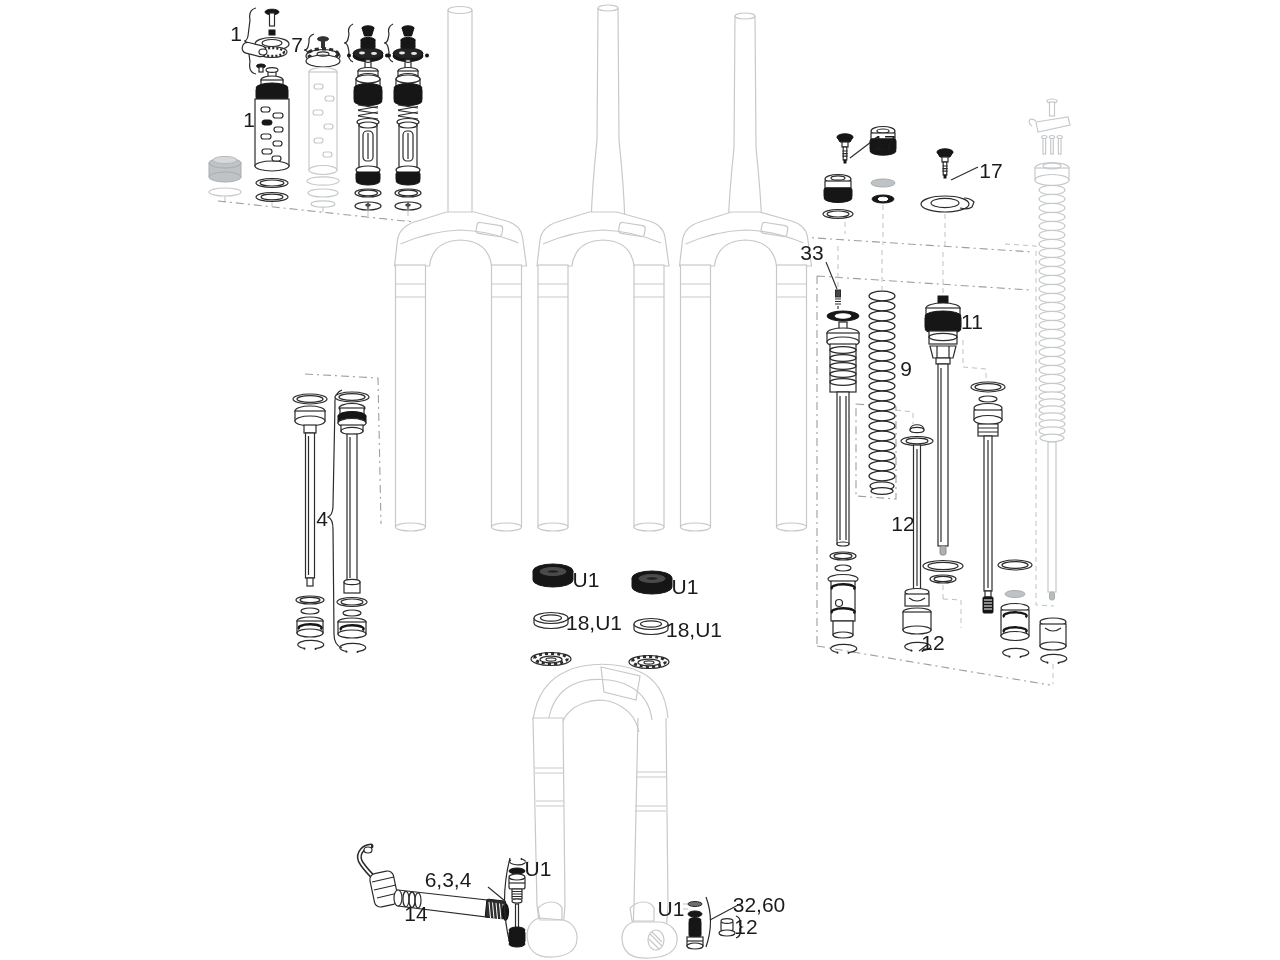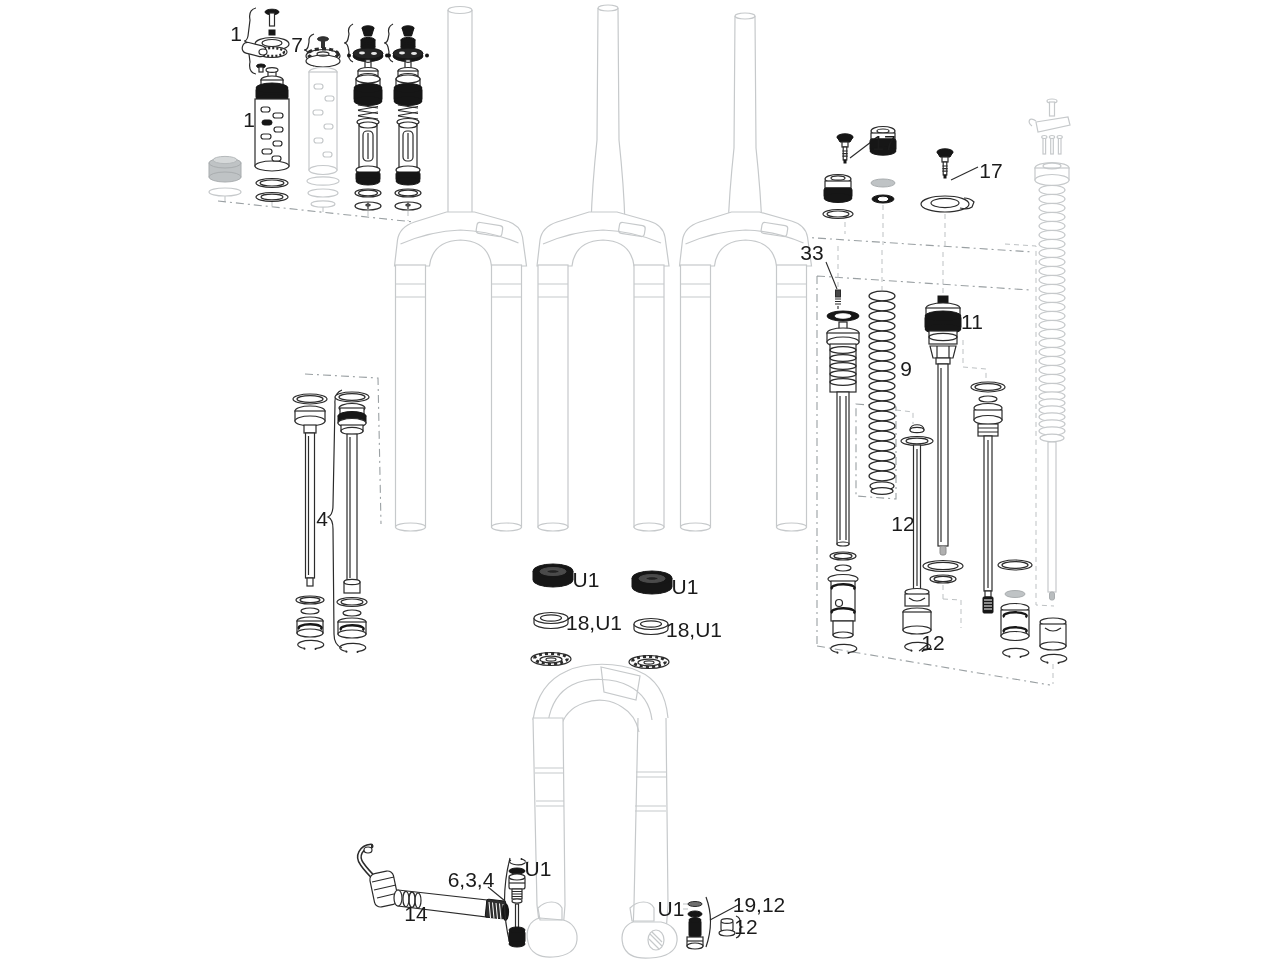--- a/index.html
+++ b/index.html
@@ -570,18 +570,18 @@
 <span class="lbl" style="left:972px;top:321px">11</span>
 <span class="lbl" style="left:906px;top:368px">9</span>
 <span class="lbl" style="left:903px;top:523px">12</span>
 <span class="lbl" style="left:933px;top:642px">12</span>
 <span class="lbl" style="left:322px;top:518px">4</span>
 <span class="lbl" style="left:586px;top:579px">U1</span>
 <span class="lbl" style="left:685px;top:586px">U1</span>
 <span class="lbl" style="left:594px;top:622px">18,U1</span>
 <span class="lbl" style="left:694px;top:629px">18,U1</span>
 <span class="lbl" style="left:416px;top:913px">14</span>
-<span class="lbl" style="left:471px;top:879px">6,3,4</span>
+<span class="lbl" style="left:448px;top:879px">6,3,4</span>
 <span class="lbl" style="left:538px;top:868px">U1</span>
 <span class="lbl" style="left:671px;top:908px">U1</span>
-<span class="lbl" style="left:759px;top:904px">19,12</span>
+<span class="lbl" style="left:759px;top:904px">32,60</span>
 <span class="lbl" style="left:746px;top:926px">12</span>
 </div>
 
 </body></html>

